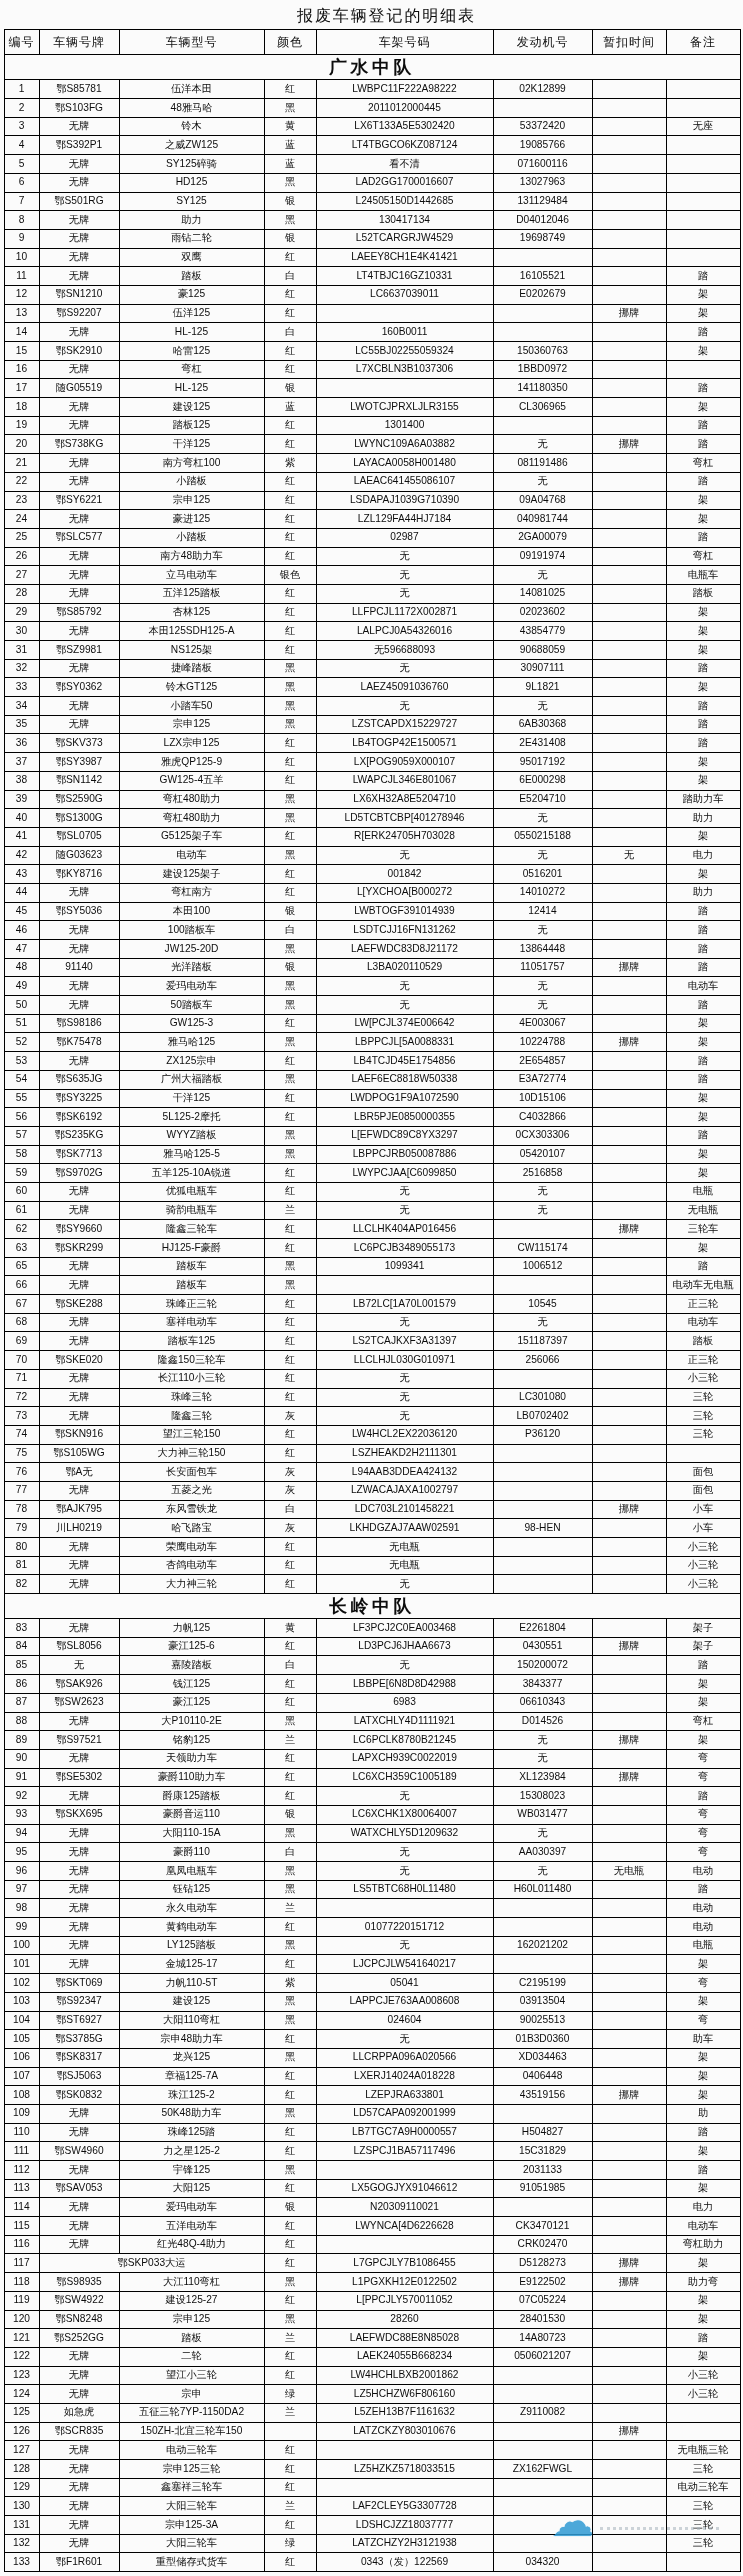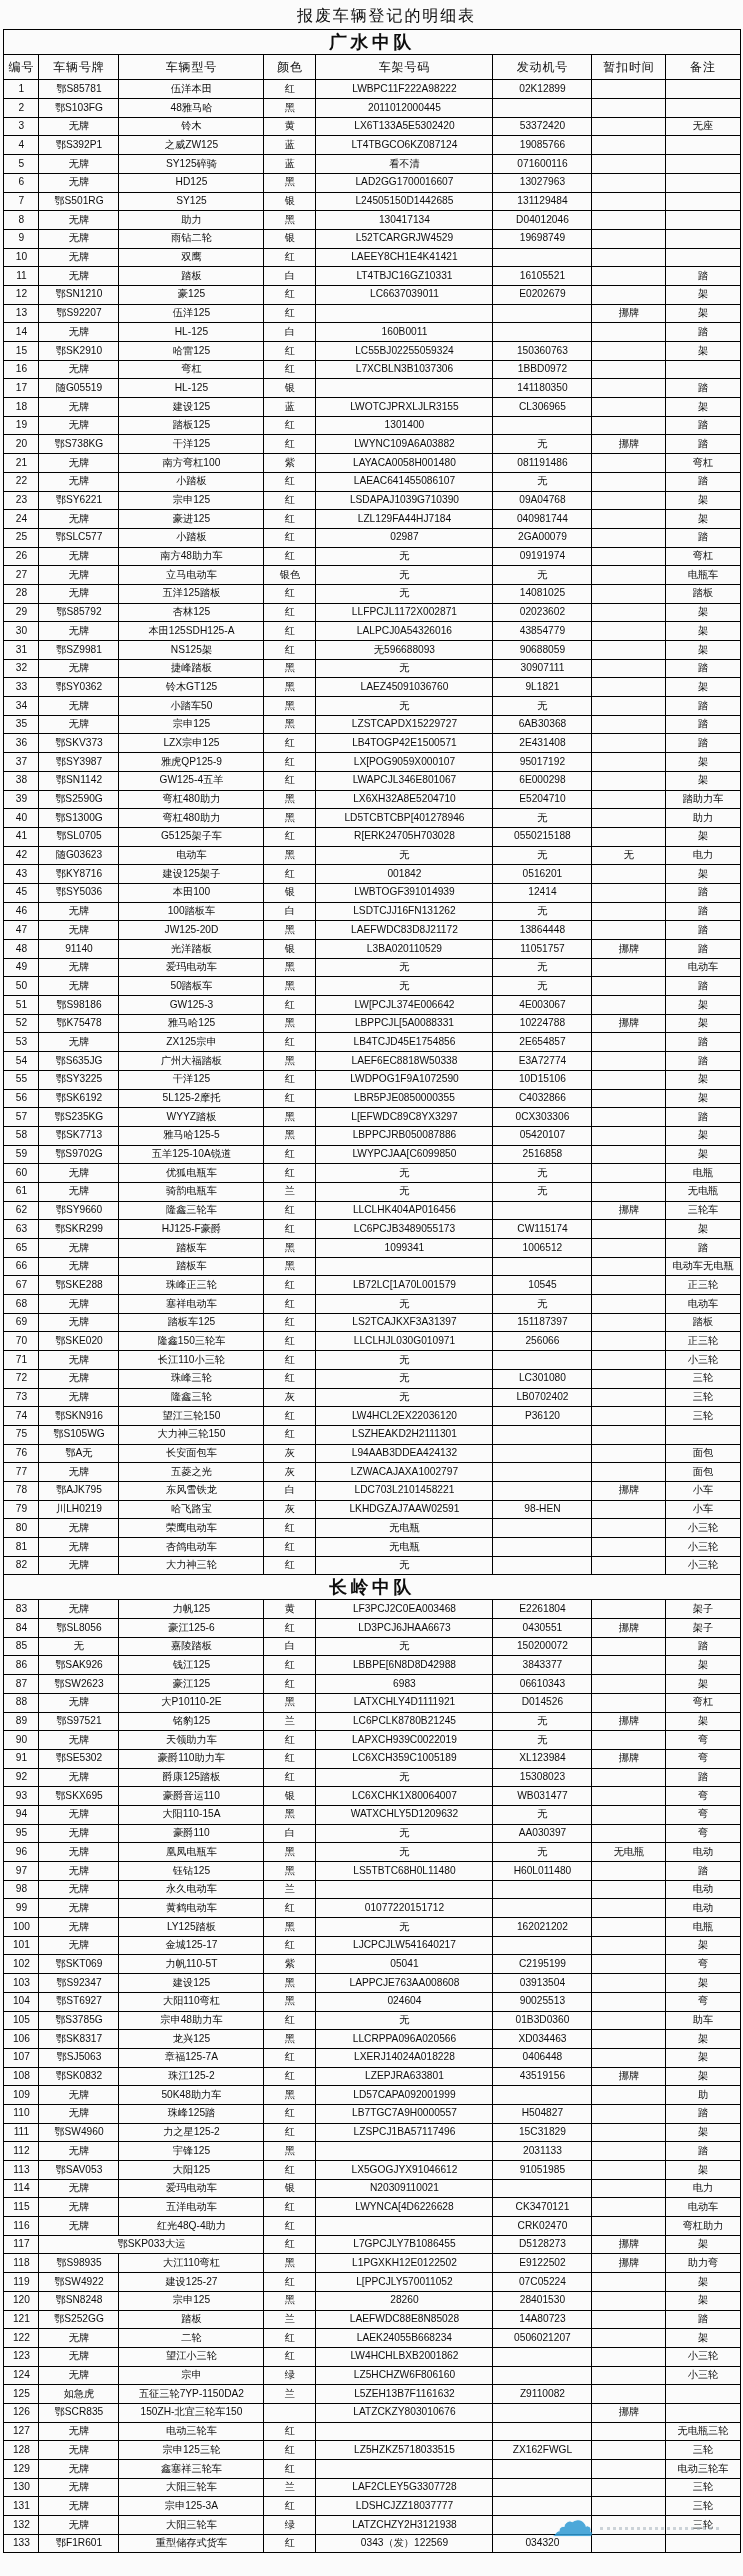--- a/index.html
+++ b/index.html
@@ -86,33 +86,33 @@
       <col style="width:80px">
       <col style="width:145px">
       <col style="width:52px">
       <col style="width:177px">
       <col style="width:99px">
       <col style="width:74px">
       <col style="width:74px">
     </colgroup>
     <tbody>
         <tr>
-          <td colspan="8" class="section">广水中队</td>
-        </tr>
-        <tr>
           <th>编号</th>
           <th>车辆号牌</th>
           <th>车辆型号</th>
           <th>颜色</th>
           <th>车架号码</th>
           <th>发动机号</th>
           <th>暂扣时间</th>
           <th>备注</th>
         </tr>
         <tr>
+          <td colspan="8" class="section">广水中队</td>
+        </tr>
+        <tr>
           <td>1</td>
           <td>鄂S85781</td>
           <td>伍洋本田</td>
           <td>红</td>
           <td>LWBPC11F222A98222</td>
           <td>02K12899</td>
           <td></td>
           <td></td>
         </tr>
         <tr>
@@ -527,20 +527,30 @@
         </tr>
         <tr>
           <td>43</td>
           <td>鄂KY8716</td>
           <td>建设125架子</td>
           <td>红</td>
           <td>001842</td>
           <td>0516201</td>
           <td></td>
           <td>架</td>
+        </tr>
+        <tr>
+          <td>44</td>
+          <td>无牌</td>
+          <td>弯杠南方</td>
+          <td>红</td>
+          <td>L[YXCHOA[B000272</td>
+          <td>14010272</td>
+          <td></td>
+          <td>助力</td>
         </tr>
         <tr>
           <td>45</td>
           <td>鄂SY5036</td>
           <td>本田100</td>
           <td>银</td>
           <td>LWBTOGF391014939</td>
           <td>12414</td>
           <td></td>
           <td>踏</td>

